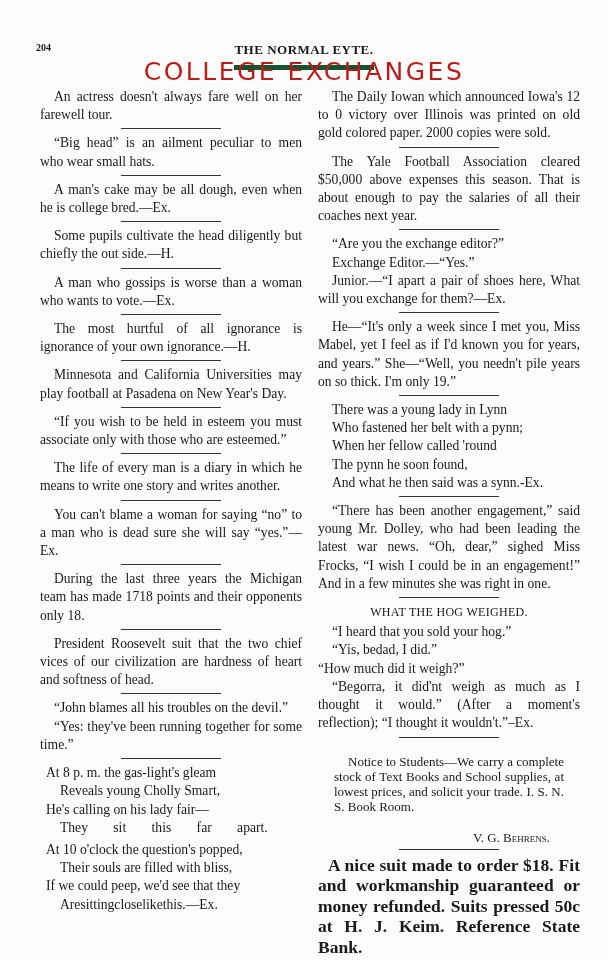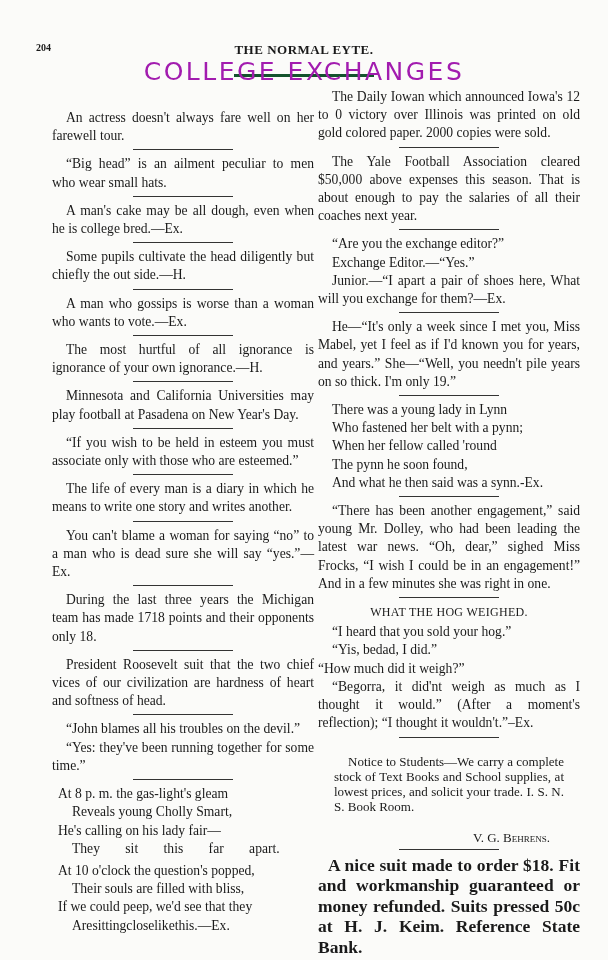--- a/index.html
+++ b/index.html
@@ -16,31 +16,31 @@
     }
     .page-number {
       position: absolute; left: 0; top: 0;
       font-family: "Liberation Serif", serif; font-weight: bold; font-size: 10px;
     }
     .journal-title {
       position: absolute; left: 0; right: 0; top: 0; text-align: center;
       font-family: "Liberation Serif", serif; font-weight: bold; font-size: 13px;
       letter-spacing: 0.5px;
     }
-    .journal-title span { border-bottom: 3px solid #14532d; padding-bottom: 17px; }
+    .journal-title span { border-bottom: 5px solid #14532d; padding-bottom: 8px; }
     .section-title {
       position: absolute; top: 57px; left: 0; right: 0; text-align: center;
       font-family: "DejaVu Sans", sans-serif; font-size: 25px; font-weight: normal;
-      letter-spacing: 2.5px; color: #a21caf;
+      letter-spacing: 2.5px; color: #b91c1c;
     }
     .column {
       position: absolute; top: 88px; width: 262px;
       font-size: 13.6px; line-height: 18.2px;
     }
-    .col-left { left: 52px; margin-top: 21px; }
+    .col-left { left: 40px; }
     .col-right { left: 318px; }
     .item { text-align: justify; margin: 0; }
     .item p { margin: 0; text-indent: 14px; text-align: justify; }
     .rule {
       height: 0; border-top: 1px solid #333; width: 100px; margin: 4px auto 5px auto;
     }
     .verse { margin: 0; }
     .verse .line { display: block; white-space: nowrap; }
     .verse .indent { padding-left: 14px; }
     .verse .spaced { word-spacing: 22px; }

